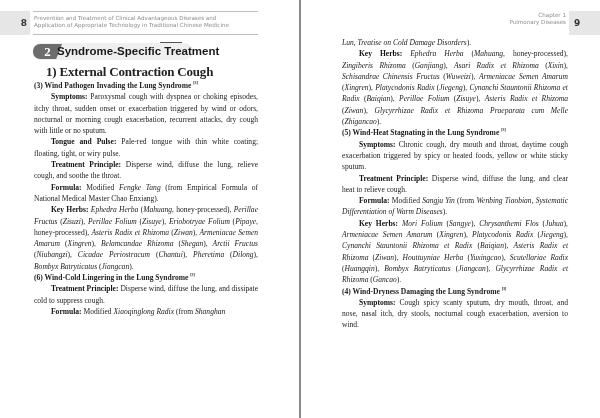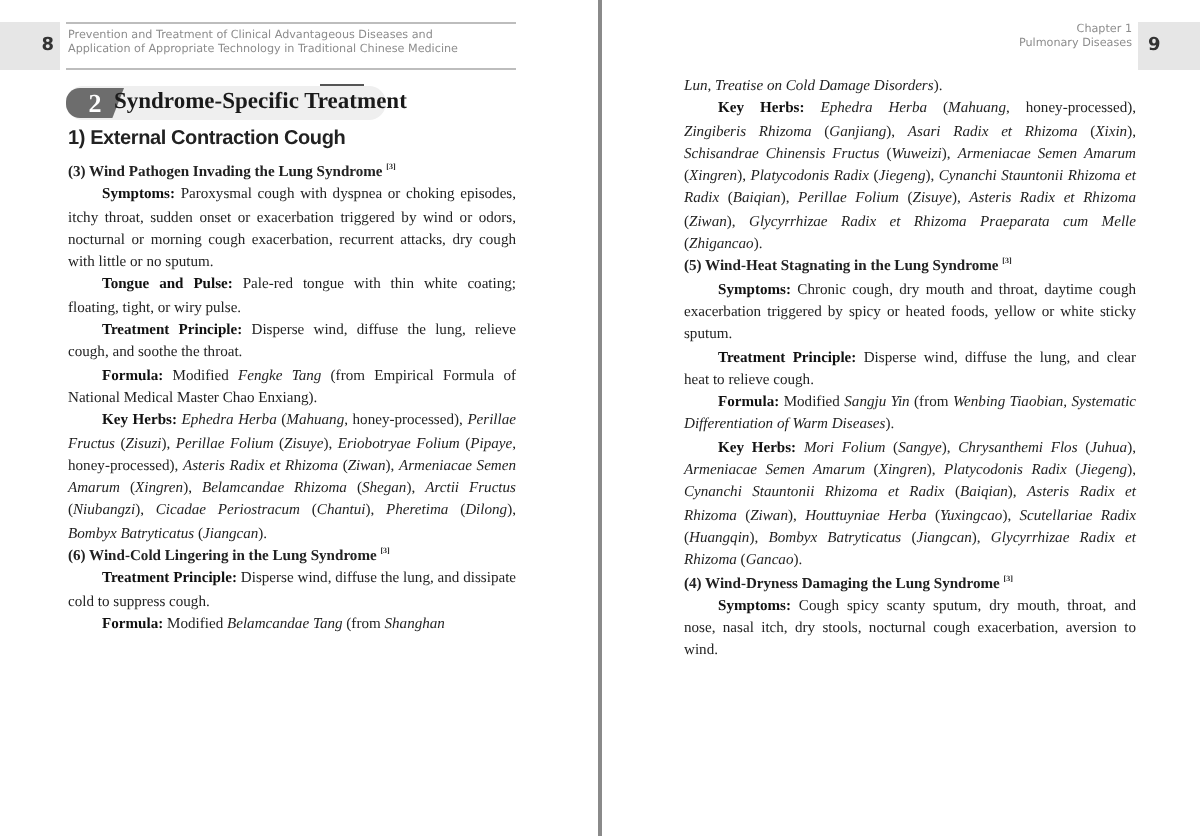--- a/index.html
+++ b/index.html
@@ -51,29 +51,29 @@
   .section-badge {
     position: absolute; left: 33px; top: 44px; width: 29px; height: 15px;
     background: #6d6d6d; color: #fff;
     font-family: "Liberation Serif", serif; font-weight: bold; font-size: 13px;
     line-height: 15px; text-align: center;
     border-radius: 7px 0 0 7px;
     clip-path: polygon(0 0, 100% 0, 80% 100%, 0 100%);
   }
   .section-title {
     position: absolute; left: 57px; top: 44px;
-    font-family: Liberation Serif, serif; font-weight: bold; font-size: 11.5px;
+    font-family: Liberation Sans, sans-serif; font-weight: bold; font-size: 11.5px;
     line-height: 15px; color: #1a1a1a;
   }
   .section-bar {
     position: absolute; left: 160px; top: 42px; width: 22px; height: 1px; background: #555;
   }
   .subsection {
-    position: absolute; left: 34px; top: 64px;
-    font-family: Liberation Sans, sans-serif; font-size: 10px; font-weight: bold; color: #222;
+    position: absolute; left: 46px; top: 64px;
+    font-family: Liberation Serif, serif; font-size: 13px; font-weight: bold; color: #222;
     letter-spacing: -0.2px;
   }
   
   .col {
     position: absolute;
     font-size: 7.55px; line-height: 11.3px; text-align: justify;
     color: #222;
   }
   .col.left { left: 34px; top: 80px; width: 224px; }
   .col.right { left: 342px; top: 37px; width: 226px; }
@@ -133,21 +133,21 @@
         <span>(6) Wind-Cold Lingering in the Lung Syndrome</span>
         <sup>[3]</sup>
       </p>
       <p class="ind">
         <b>Treatment Principle:</b>
         <span>Disperse wind, diffuse the lung, and dissipate cold to suppress cough.</span>
       </p>
       <p class="ind">
         <b>Formula:</b>
         <span>Modified</span>
-        <i>Belamcandae Tang</i>
+        <i>Xiaoqinglong Radix</i>
         <span>(from</span>
         <i>Shanghan</i>
       </p>
     </div>
   </div>
 
   <div class="gutter"></div>
 
   <div class="page right">
     <div class="hdr-right-text">

